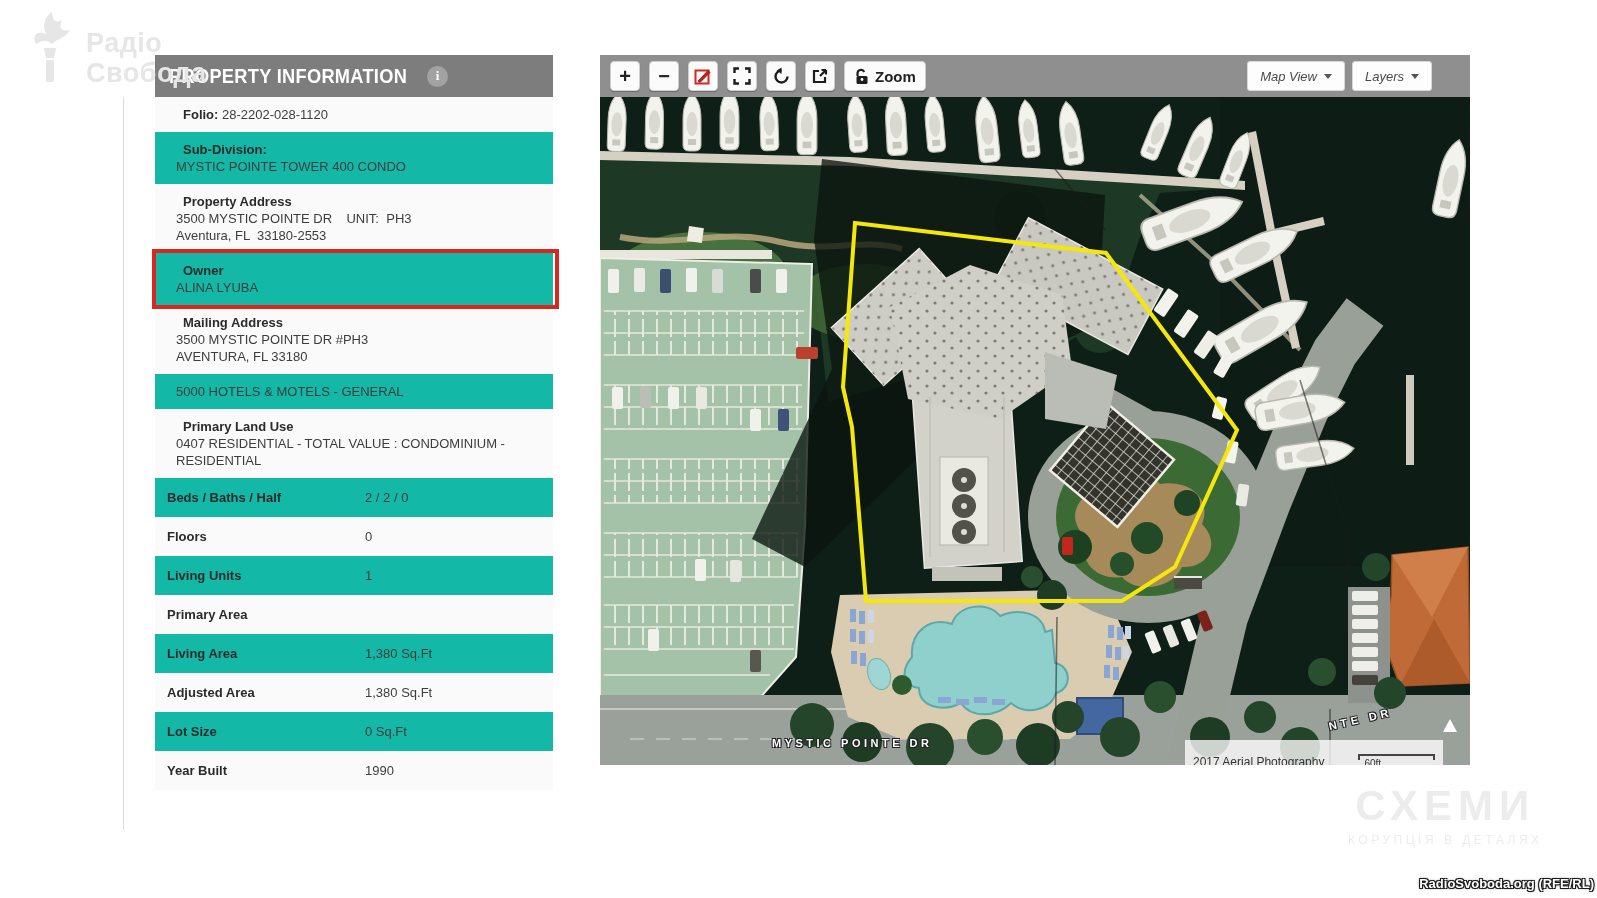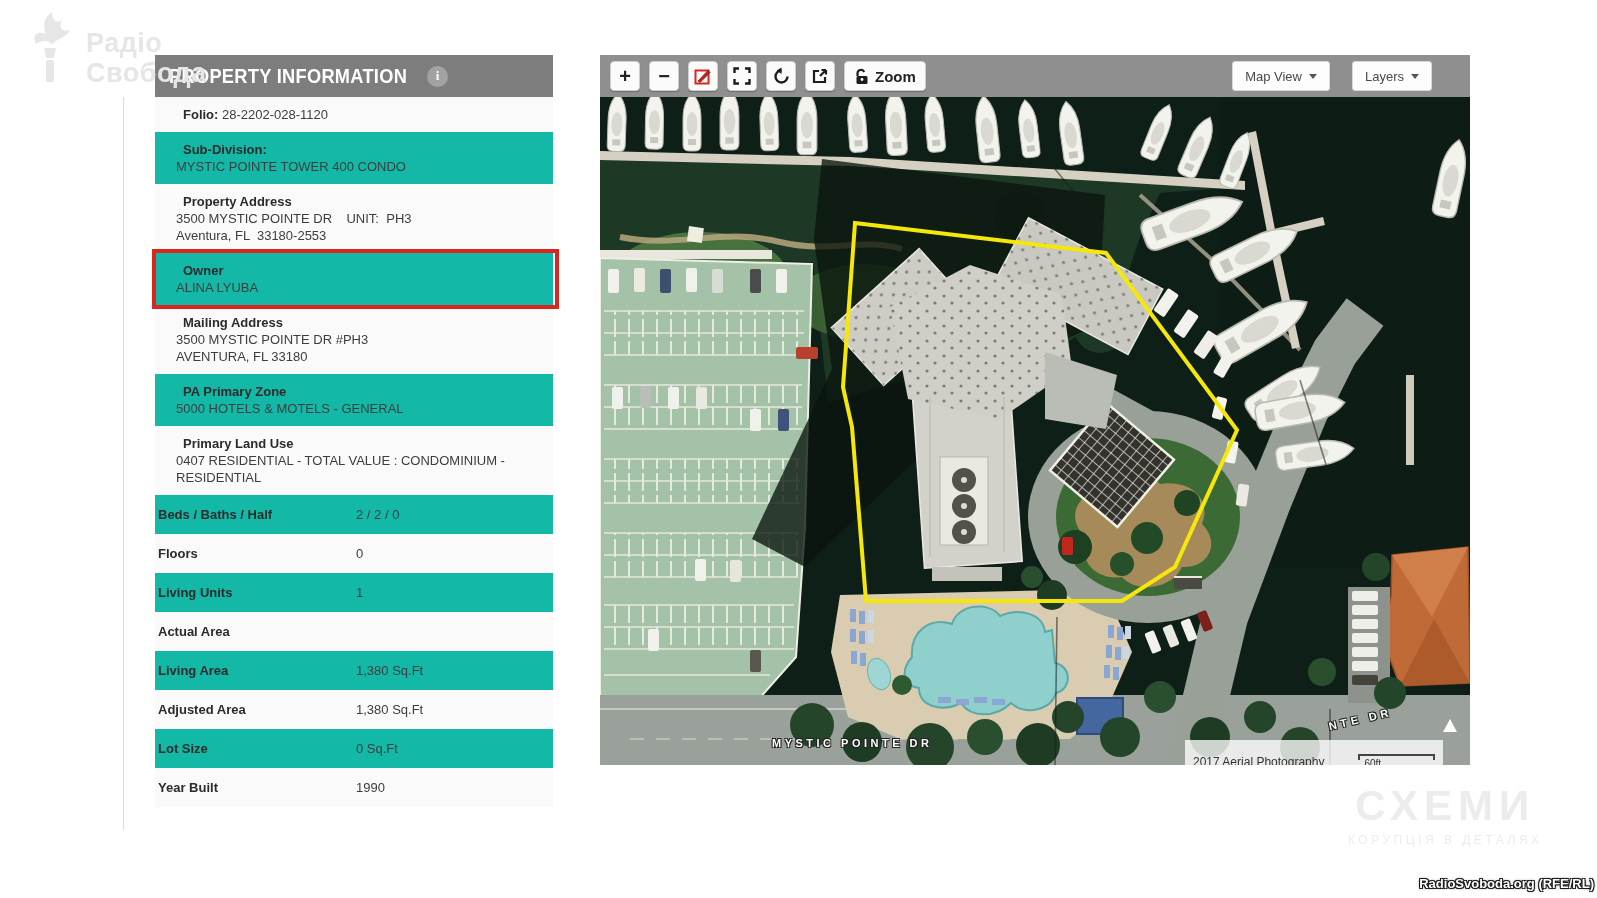--- a/index.html
+++ b/index.html
@@ -25,34 +25,34 @@
   .sb-header { height:42px; background:#7d7d7d; display:flex; align-items:center; padding:0 14px; gap:10px; }
   .sb-title { color:#fff; font-weight:bold; font-size:19px; letter-spacing:.3px; transform:scale(.96,1.1); transform-origin:left center; }
   .info-dot { width:21px; height:21px; border-radius:50%; background:#a2a2a2; color:#fff; font-size:13px; font-weight:bold;
               font-family:"Liberation Serif",serif; display:flex; align-items:center; justify-content:center; flex:0 0 auto; }
   .row { padding:9px 12px; font-size:13px; color:#3d3d3d; line-height:17px; position:relative; }
   .row.a0 { background:#fafafa; }
   .row.a1 { background:#14b8a6; }
   .sec-label { font-weight:bold; color:#2b2b2b;margin-left:16px; }
   .sec-line { padding-left:9px; white-space:pre-wrap; }
   .inline-val { font-weight:normal; color:#3d3d3d; }
-  .kv { display:flex; padding:11px 3px; }
+  .kv { display:flex; padding:11px 12px; }
   .kv .k { font-weight:bold; color:#2b2b2b; width:198px; flex:0 0 auto; }
   .kv .v { color:#3d3d3d; }
   .red-frame { position:absolute; left:-3px; right:-6px; top:-4px; bottom:-4px; border:4px solid #d8271f; pointer-events:none; z-index:5; }
 
   
   .map-wrap { position:absolute; left:600px; top:55px; width:870px; z-index:10; }
   .map-toolbar { height:42px; background:#8f8f8f; display:flex; align-items:center; gap:9px; padding:0 10px; }
   .tbtn { min-width:30px; height:30px; background:#fbfbfb; border:1px solid #cfcfcf; border-radius:4px;
           display:flex; align-items:center; justify-content:center; font-size:20px; font-weight:bold; color:#222;
           box-shadow:0 1px 1px rgba(0,0,0,.25); cursor:pointer; }
   .tbtn svg { display:block; }
   .tbtn.zoomlock { padding:0 9px; gap:5px; font-size:15px; }
-  .tb-right { margin-left:auto; display:flex; gap:22px; padding-right:28px; }
+  .tb-right { margin-left:auto; display:flex; gap:7px; padding-right:28px;font-style:italic; }
   .ddbtn { height:30px; background:#fdfdfd; border:1px solid #d8d8d8; border-radius:3px; padding:0 12px;
            display:flex; align-items:center; gap:7px; font-size:13px; color:#4a4a4a; cursor:pointer; }
   .caret { width:0; height:0; border-left:4px solid transparent; border-right:4px solid transparent; border-top:5px solid #555; }
 
   .map-canvas { position:relative; width:870px; height:668px; background:#0e1f18; overflow:hidden; }
   .map-canvas svg.aerial { position:absolute; inset:0; }
 
   .street-label { position:absolute; left:172px; top:640px; color:#fff; font-size:11px; font-weight:bold; letter-spacing:3.5px;
                   text-shadow:-1px -1px 0 #222,1px -1px 0 #222,-1px 1px 0 #222,1px 1px 0 #222; z-index:6; }
   .street-label-diag { position:absolute; left:728px; top:616px; color:#fff; font-size:11px; font-weight:bold; letter-spacing:4px;
@@ -115,21 +115,20 @@
       <div class="sec-line">ALINA LYUBA</div>
     </div>
 
     <div class="row a0">
       <div class="sec-label">Mailing Address</div>
       <div class="sec-line">3500 MYSTIC POINTE DR #PH3</div>
       <div class="sec-line">AVENTURA, FL 33180</div>
     </div>
 
     <div class="row a1">
-      <div class="sec-label">PA Primary Zone</div>
       <div class="sec-line">5000 HOTELS &amp; MOTELS - GENERAL</div>
     </div>
 
     <div class="row a0">
       <div class="sec-label">Primary Land Use</div>
       <div class="sec-line">0407 RESIDENTIAL - TOTAL VALUE : CONDOMINIUM -</div>
       <div class="sec-line">RESIDENTIAL</div>
     </div>
 
     <div class="row a1 kv">
@@ -138,21 +137,21 @@
     </div>
     <div class="row a0 kv">
       <span class="k">Floors</span>
       <span class="v">0</span>
     </div>
     <div class="row a1 kv">
       <span class="k">Living Units</span>
       <span class="v">1</span>
     </div>
     <div class="row a0 kv">
-      <span class="k">Actual Area</span>
+      <span class="k">Primary Area</span>
       <span class="v"></span>
     </div>
     <div class="row a1 kv">
       <span class="k">Living Area</span>
       <span class="v">1,380 Sq.Ft</span>
     </div>
     <div class="row a0 kv">
       <span class="k">Adjusted Area</span>
       <span class="v">1,380 Sq.Ft</span>
     </div>

